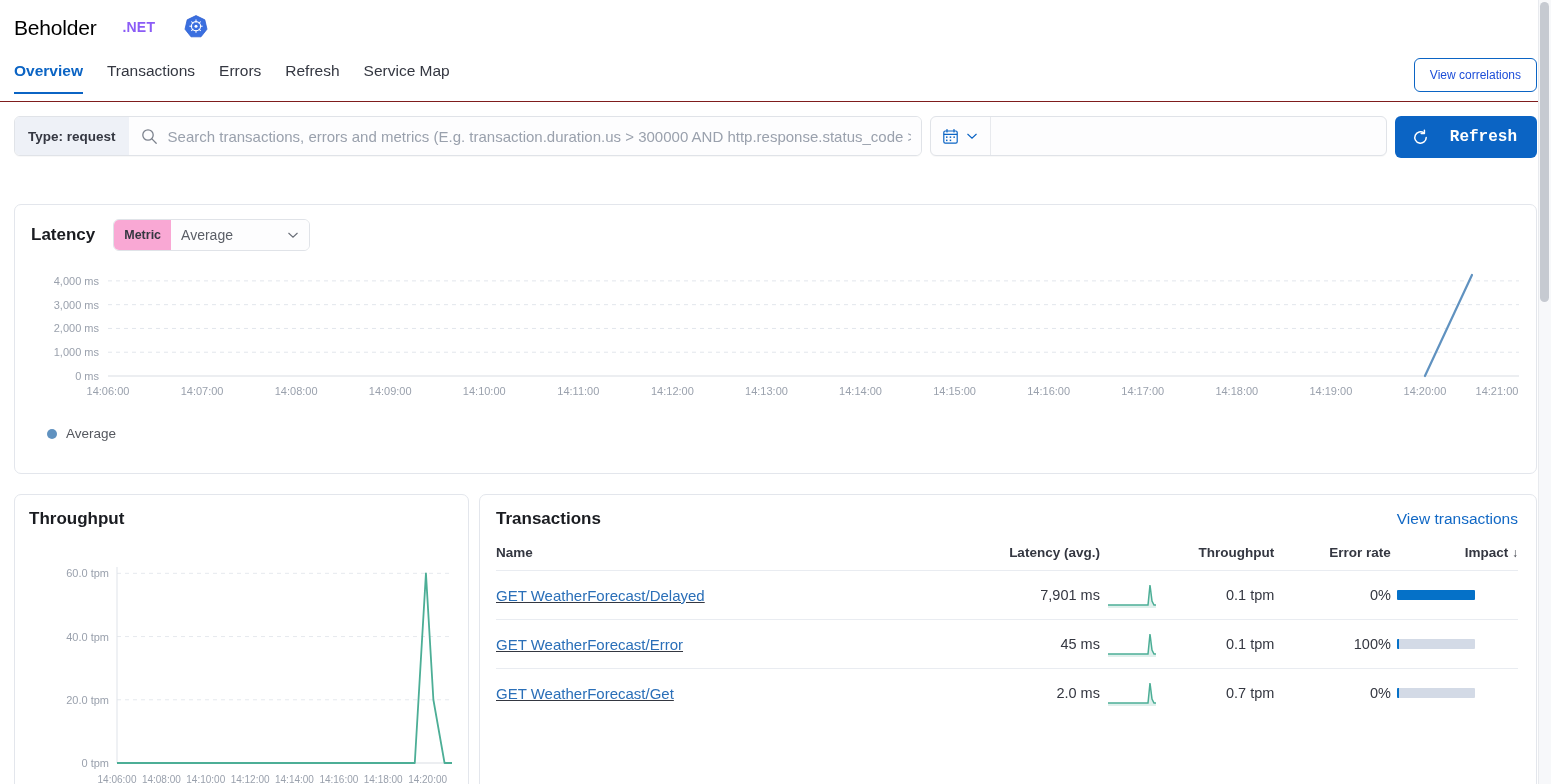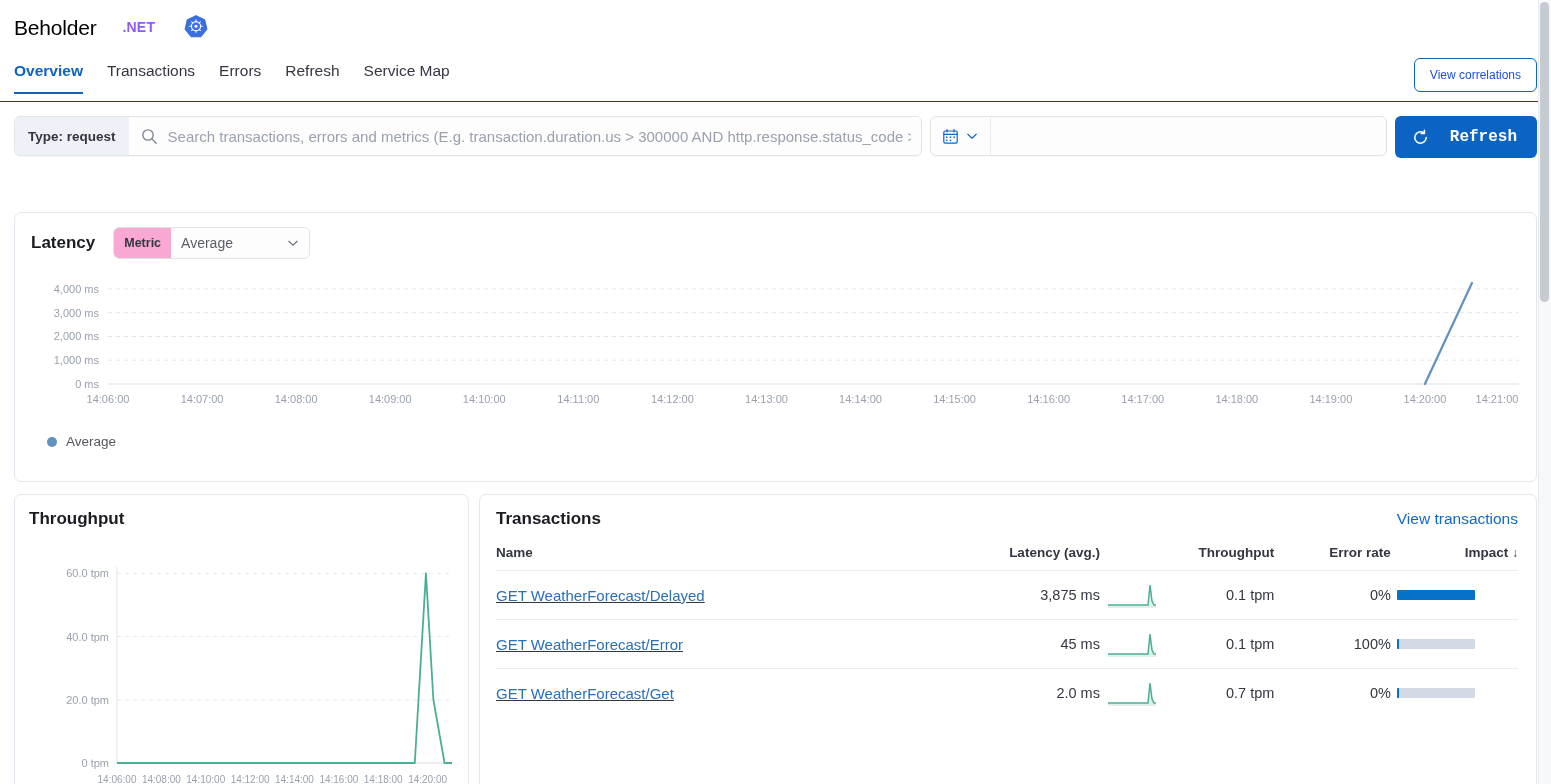--- a/index.html
+++ b/index.html
@@ -190,21 +190,21 @@
   }
 
   
   .panel {
     border: 1px solid #e3e6ec;
     border-radius: 7px;
     background: #fff;
   }
   .latency-panel {
     position: absolute;
-    left: 14px; top: 212px;
+    left: 14px; top: 204px;
     width: 1523px; height: 270px;
     padding: 14px 16px 10px 16px;
   }
   .latency-head { display: flex; align-items: center; gap: 18px; }
   .panel-title { font-size: 17px; font-weight: 700; color: #1a1c21; }
   .metric-group {
     display: flex; align-items: stretch; height: 32px;
     border: 1px solid #e0e3e8; border-radius: 6px; overflow: hidden;
     width: 197px; background: #fff;
   }
@@ -470,21 +470,21 @@
           <th class="col-err">Error rate</th>
           <th class="col-imp">
             <span>Impact</span>
             <span class="sort-arrow">↓</span>
           </th>
         </tr>
       </thead>
       <tbody id="tx-body">
           <tr>
             <td class="left col-name"><span class="tx-name">GET WeatherForecast/Delayed</span></td>
-            <td class="col-lat">3,875 ms</td>
+            <td class="col-lat">7,901 ms</td>
             <td class="col-spark spark-cell">
               <svg width="48" height="26" viewBox="0 0 48 26">
                 <path d="M0,26 L0,23 L2,23 L4,23 L6,23 L8,23 L10,23 L12,23 L14,23 L16,23 L18,23 L20,23 L22,23 L24,23 L26,23 L28,23 L30,23 L32,23 L34,23 L36,23 L38,23 L40,23 L42,3 L44,19 L46,23 L48,23 L48,26 Z" fill="#4cae96" fill-opacity="0.18"></path>
                 <polyline points="0,23 2,23 4,23 6,23 8,23 10,23 12,23 14,23 16,23 18,23 20,23 22,23 24,23 26,23 28,23 30,23 32,23 34,23 36,23 38,23 40,23 42,3 44,19 46,23 48,23" fill="none" stroke="#4cae96" stroke-width="1.5"></polyline>
               </svg>
             </td>
             <td class="col-tput">0.1 tpm</td>
             <td class="col-err">0%</td>
             <td class="col-imp">
               <div class="impact-track">

